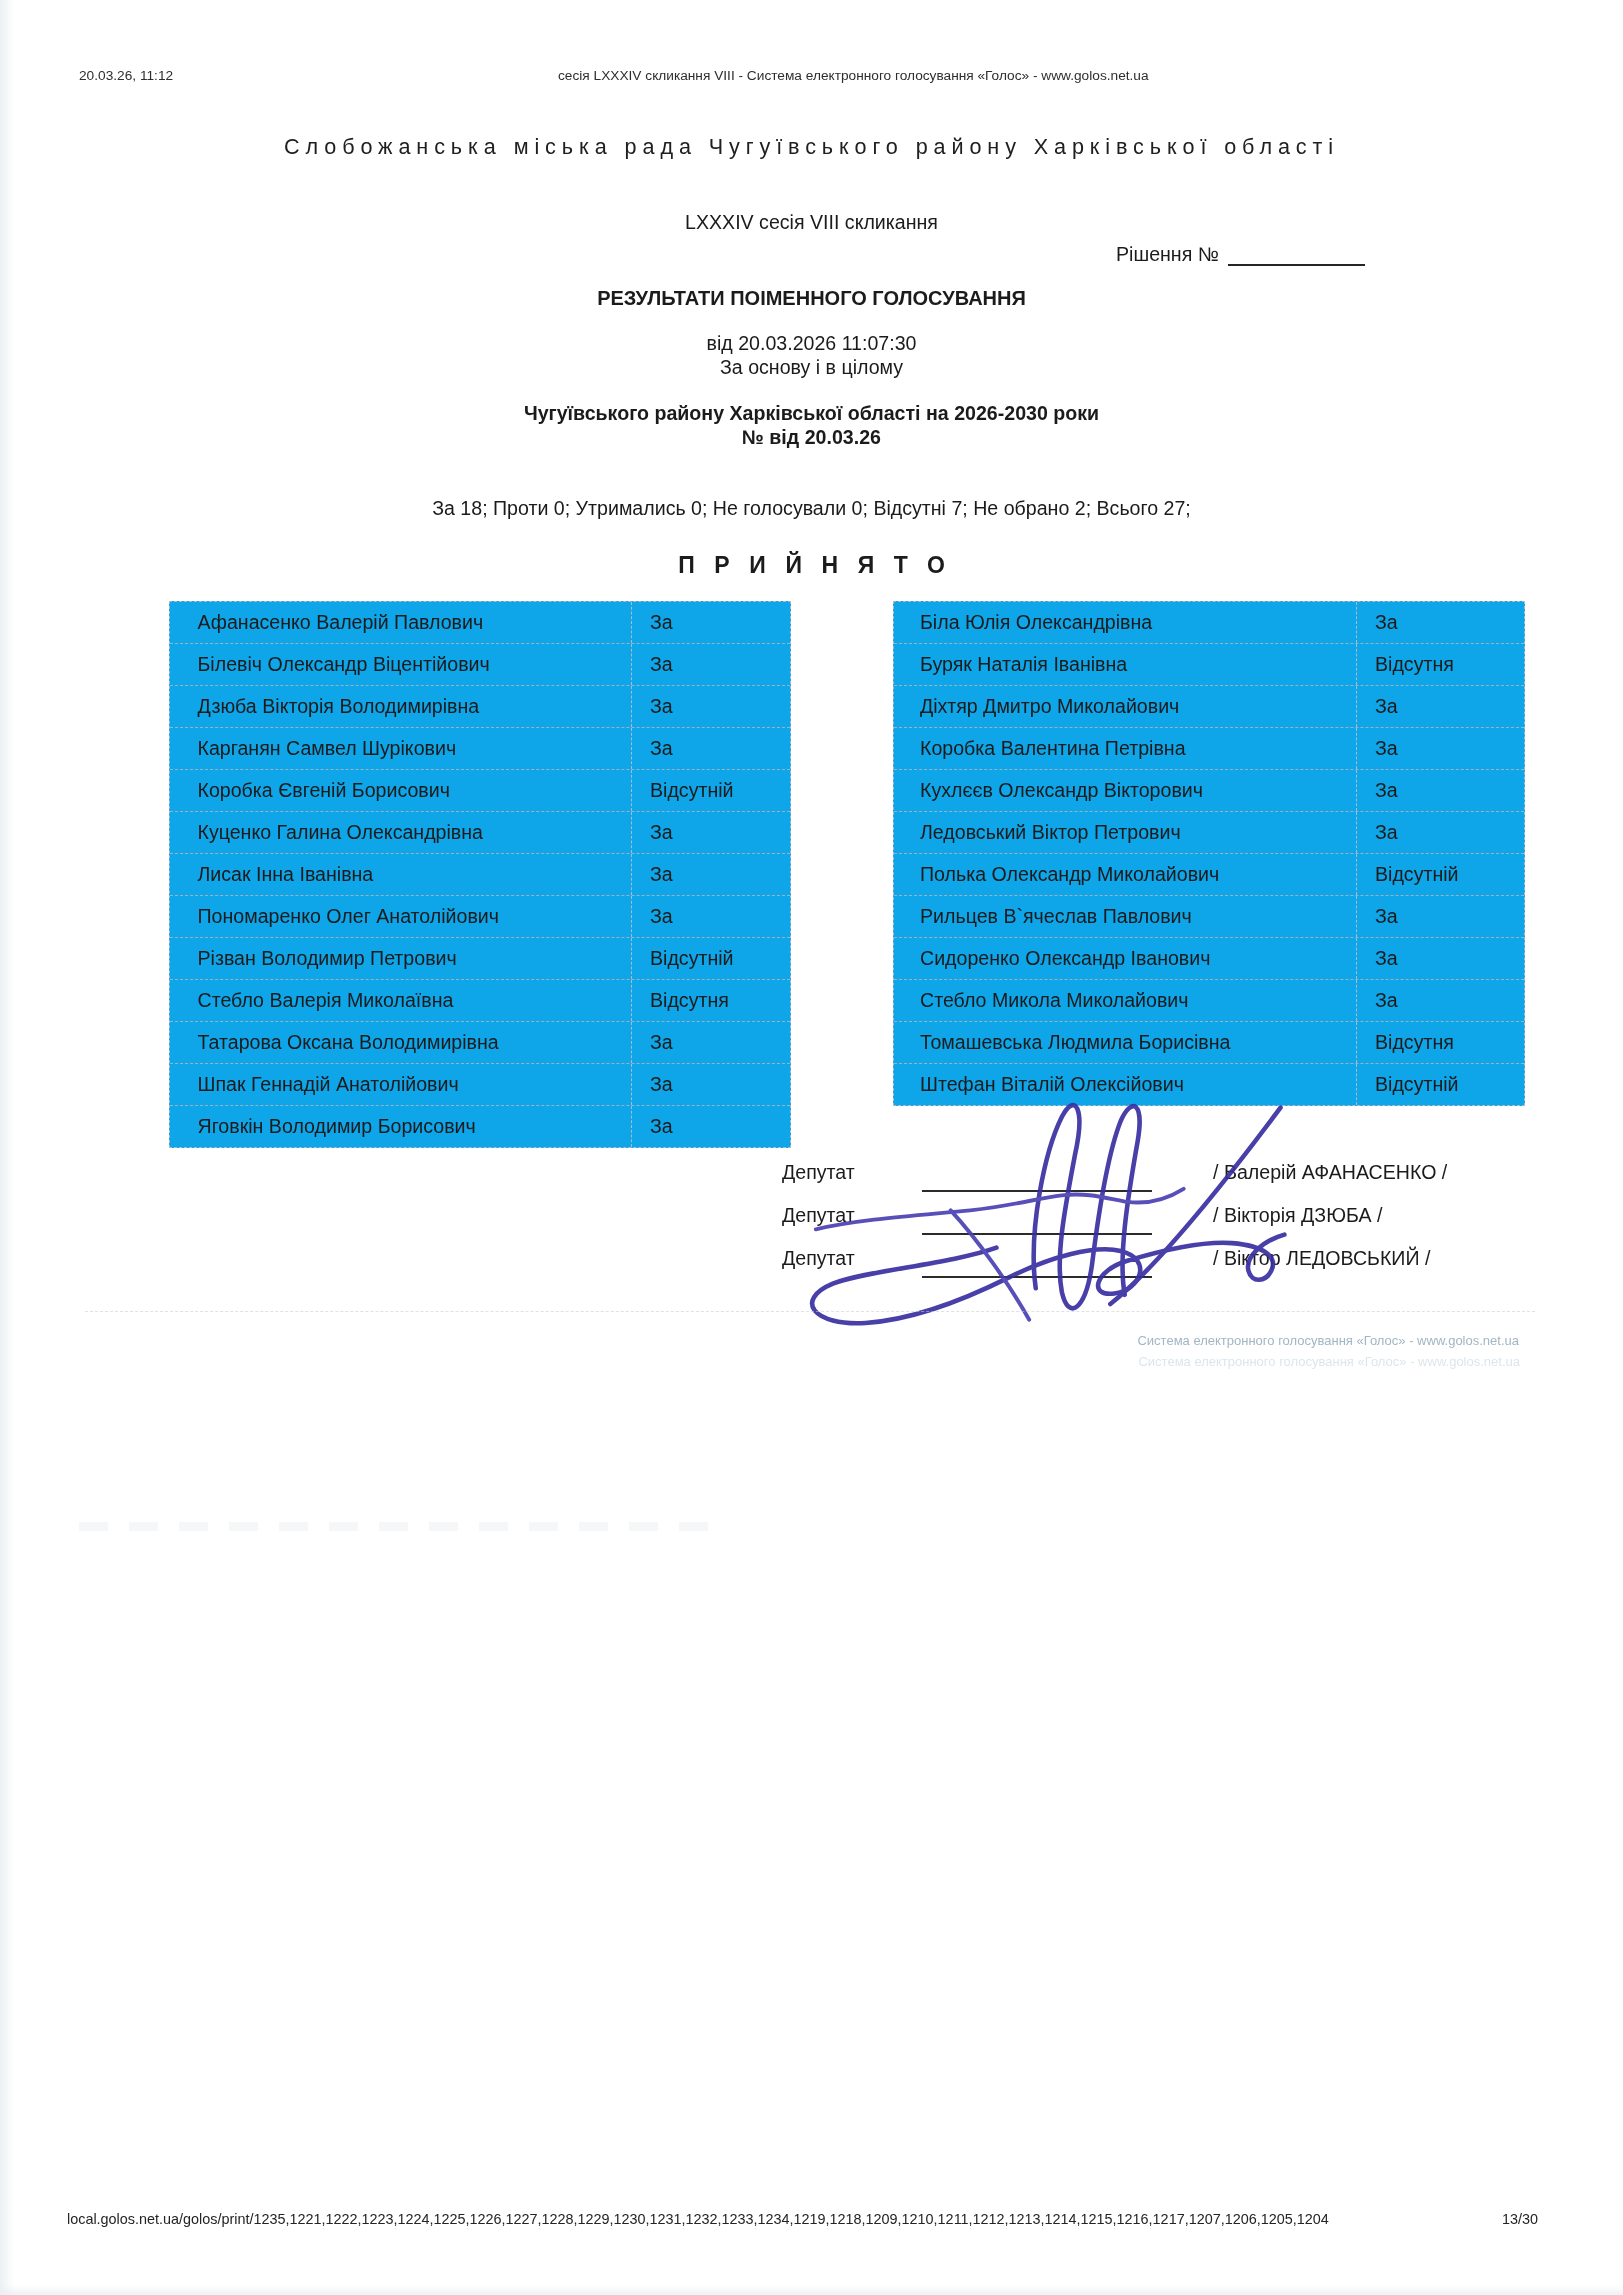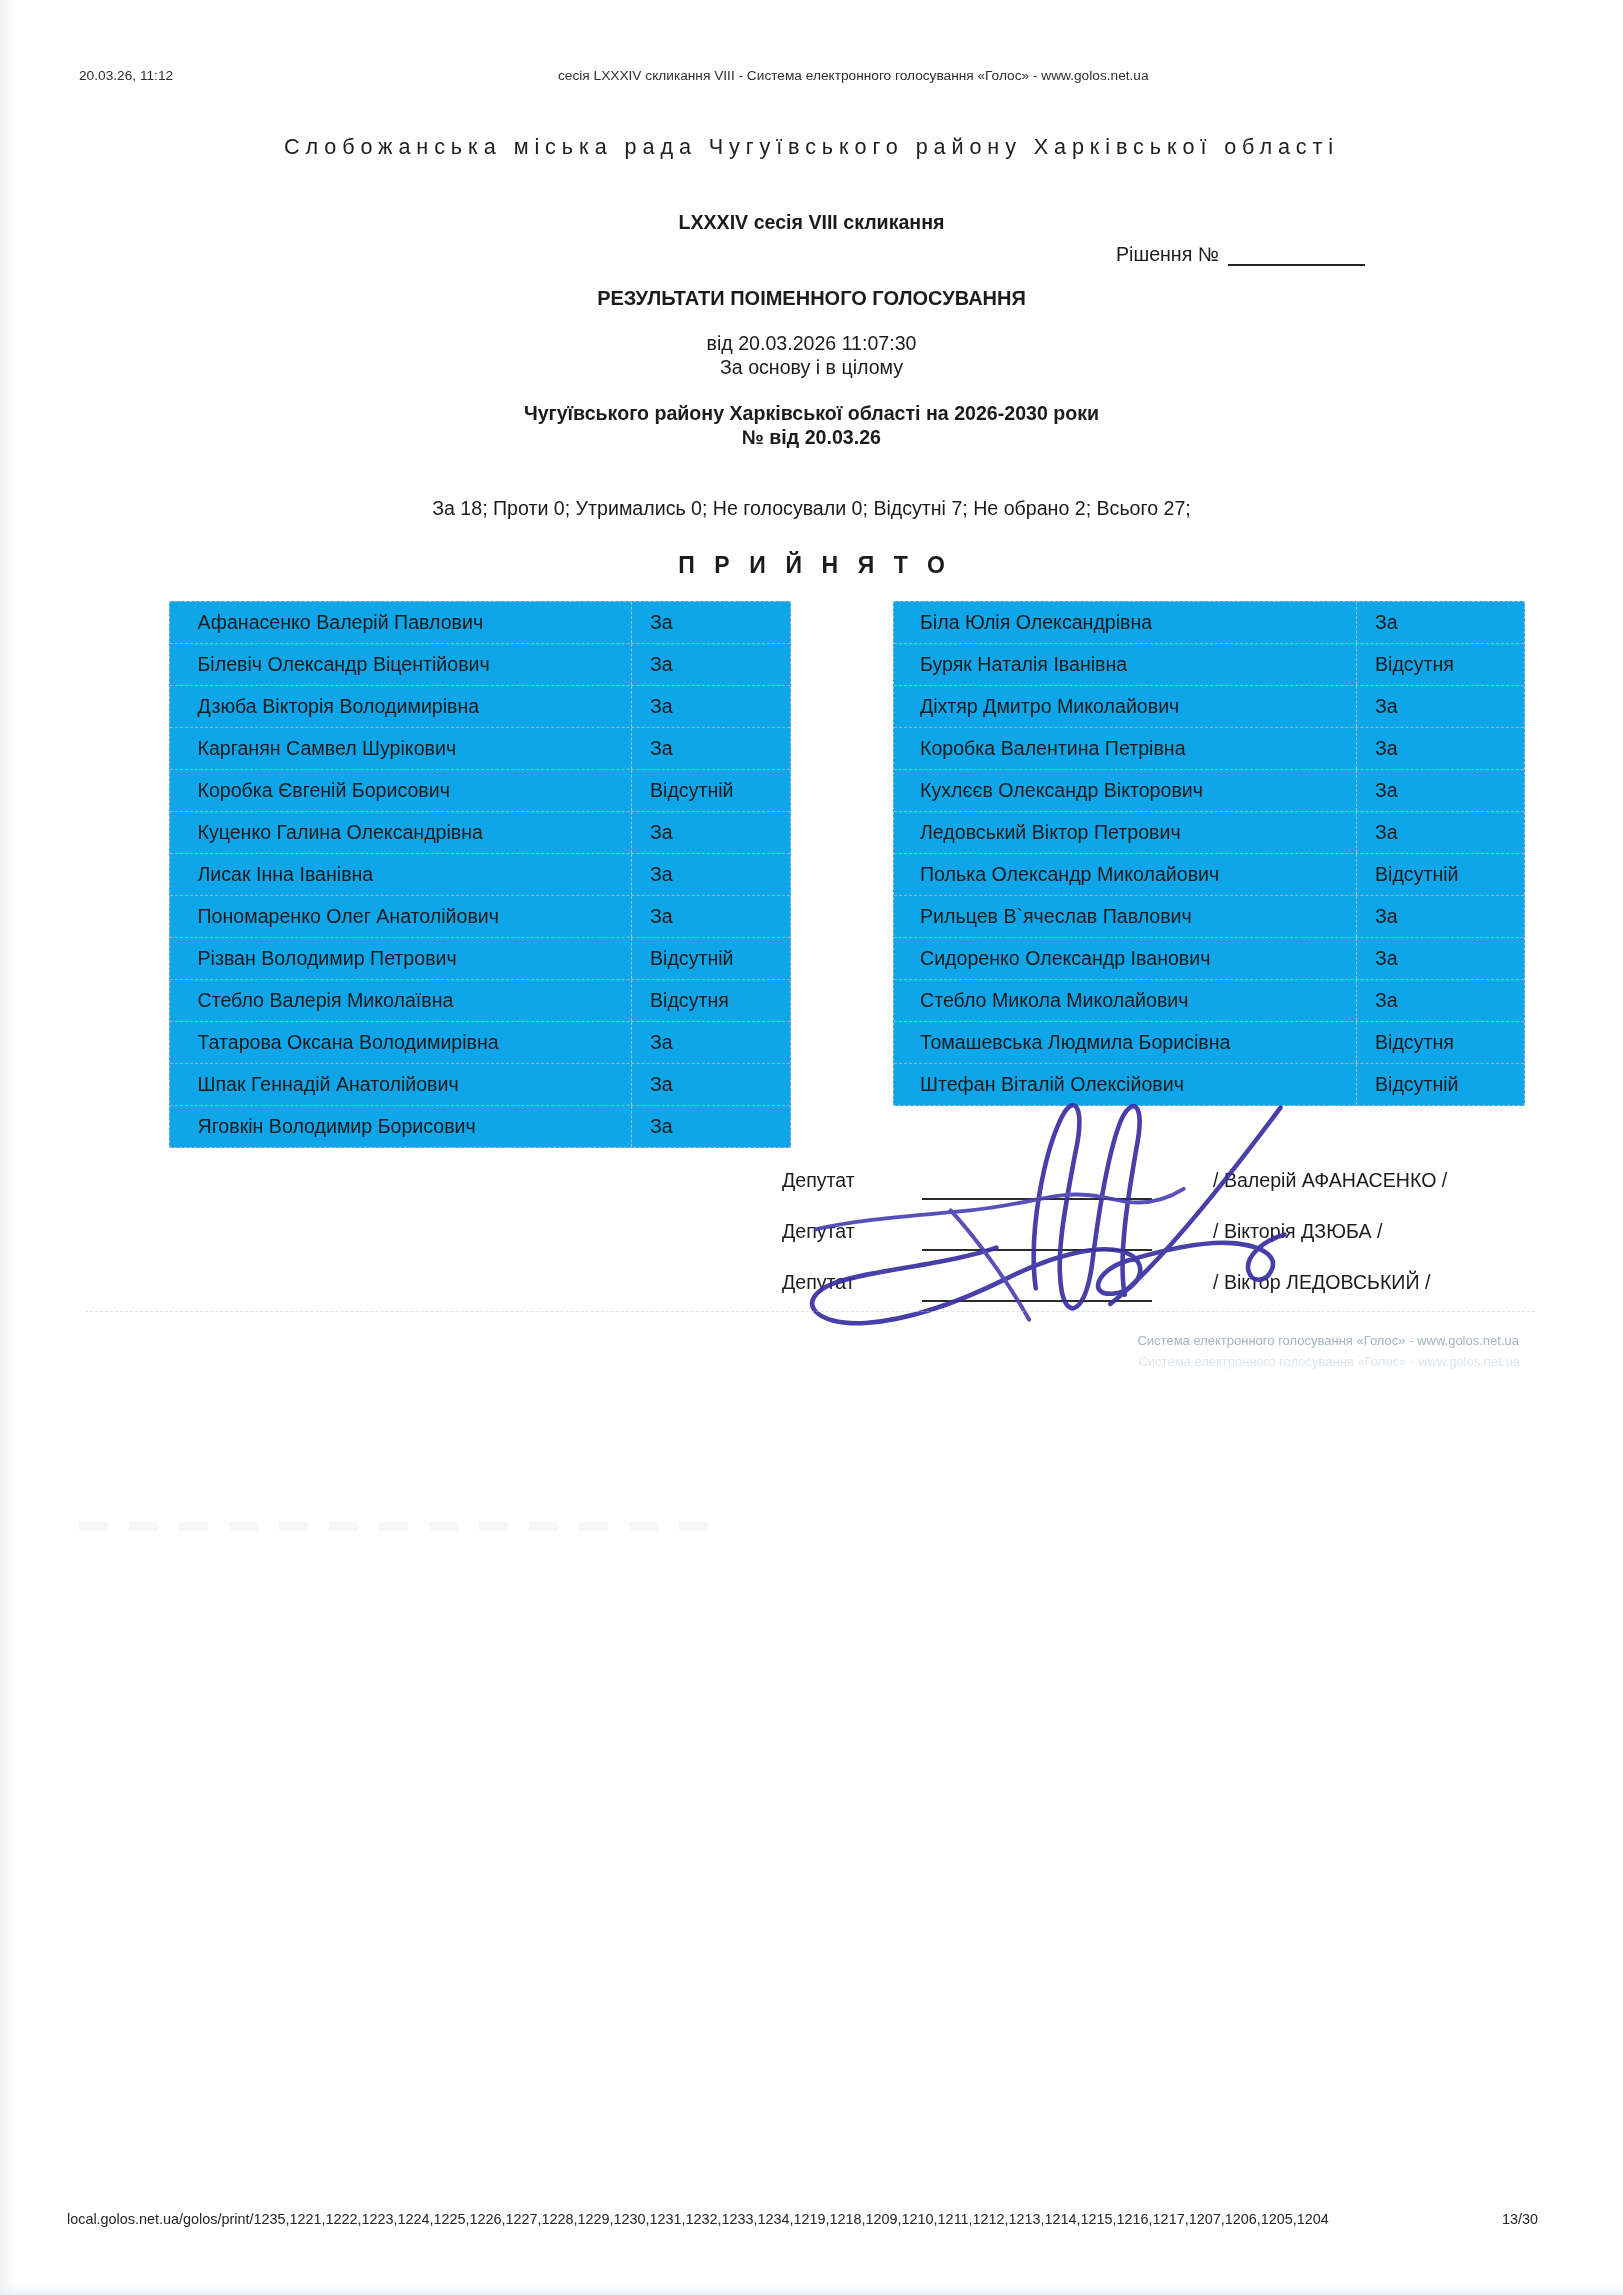--- a/index.html
+++ b/index.html
@@ -11,21 +11,21 @@
     background:linear-gradient(90deg,#e4eaee 0%,rgba(255,255,255,0) 85%);opacity:.7;}
   .scan-edge-bottom{position:absolute;left:0;bottom:0;width:100%;height:10.5px;
     background:linear-gradient(0deg,#eaeff2,rgba(255,255,255,0));opacity:.8;}
 
   .header-left{position:absolute;left:79px;top:68px;font-size:13.7px;color:#2e2e2e;text-align:right;}
   .header-center{position:absolute;left:558px;top:68px;font-size:13.7px;color:#2e2e2e;white-space:nowrap;}
 
   .council-title{position:absolute;left:0;top:134px;width:100%;text-align:center;
     font-size:21.6px;letter-spacing:5.9px;color:#202020;white-space:nowrap;}
   .session-title{position:absolute;left:0;top:211px;width:100%;text-align:center;
-    font-size:19.6px;font-weight:bold;}
+    font-size:19.6px;font-weight:normal;}
   .decision{position:absolute;left:1116px;top:243px;font-size:19.6px;}
   .decision-line{display:inline-block;width:137px;height:21px;margin-left:9.2px;
     border-bottom:2px solid #252525;vertical-align:bottom;}
   .results-heading{position:absolute;left:0;top:287px;width:100%;text-align:center;
     font-size:20px;font-weight:bold;}
   .vote-datetime{position:absolute;left:0;top:332px;width:100%;text-align:center;font-size:19.6px;}
   .vote-stage{position:absolute;left:0;top:356px;width:100%;text-align:center;font-size:19.6px;}
   .subject{position:absolute;left:0;top:402px;width:100%;text-align:center;
     font-size:19.6px;font-weight:bold;line-height:23.6px;}
   .totals{position:absolute;left:0;top:497px;width:100%;text-align:center;font-size:19.6px;}
@@ -37,21 +37,21 @@
   .vote-table-right{left:893px;width:630px;}
   .vrow{display:flex;height:41px;}
   .vrow + .vrow{border-top:0.7px dashed #9eb1c0;}
   .vname{flex:0 0 auto;line-height:41px;font-size:19.6px;white-space:nowrap;overflow:hidden;}
   .vote-table-left .vname{width:461px;padding-left:27.5px;box-sizing:border-box;}
   .vote-table-right .vname{width:462px;padding-left:26px;box-sizing:border-box;}
   .vvote{flex:1;border-left:0.7px dashed #a9bcc9;line-height:41px;font-size:19.6px;
     padding-left:18px;box-sizing:border-box;white-space:nowrap;}
 
   .signature-rows{position:absolute;left:0;top:1160px;width:1623px;}
-  .sig-row{position:relative;height:43px;margin-top:8px;}
+  .sig-row{position:relative;height:43px;}
   .sig-role{position:absolute;left:782px;top:1.3px;font-size:19.6px;}
   .sig-line{position:absolute;left:922px;top:30px;width:230px;border-top:2px solid #2b2b2b;}
   .sig-name{position:absolute;left:1213px;top:1.3px;font-size:19.6px;white-space:nowrap;}
 
   .signature-ink{position:absolute;left:753px;top:1067px;width:589px;height:275px;}
 
   .watermark{position:absolute;left:0;top:1333px;width:1519px;text-align:right;
     font-size:13px;color:#a2b6c4;white-space:nowrap;}
   .watermark-echo{position:absolute;left:0;top:1354px;width:1520px;text-align:right;
     font-size:13px;color:#c6d4dd;white-space:nowrap;opacity:.6;filter:blur(0.7px);}

